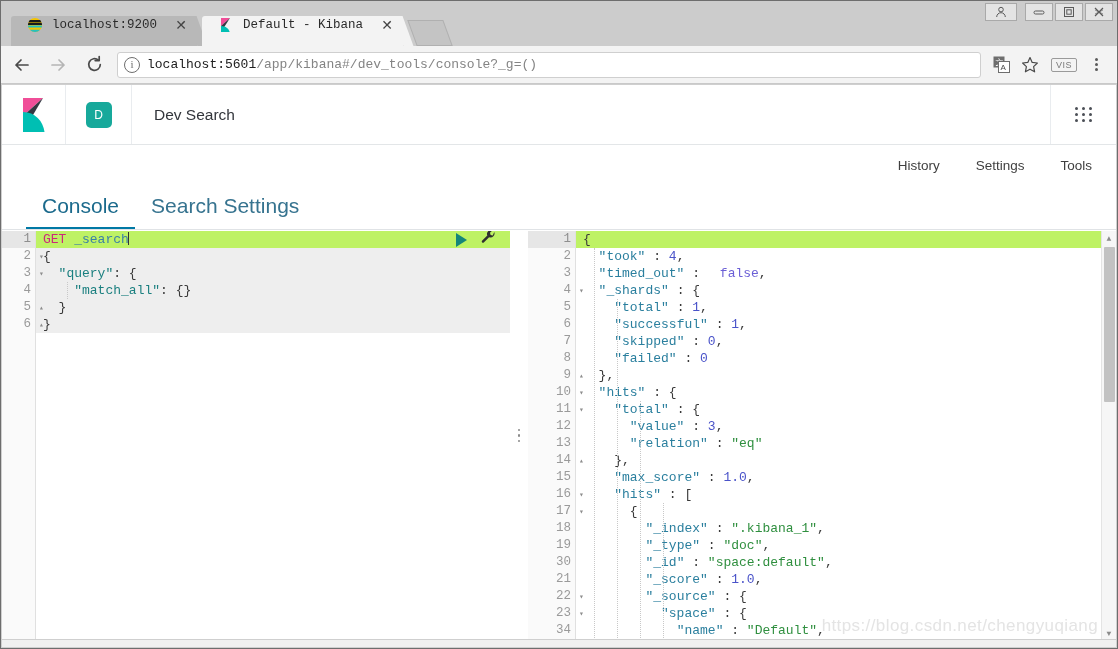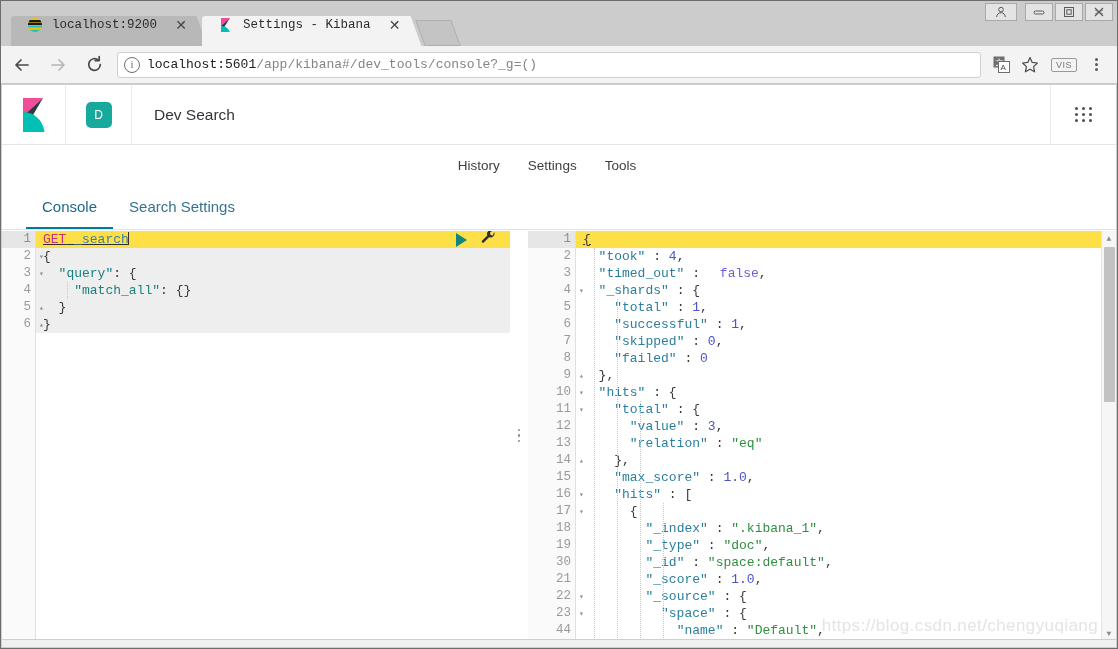--- a/index.html
+++ b/index.html
@@ -148,36 +148,36 @@
     font-size: 15.5px; color: #32353b; flex: 1;
   }
   .kb-gridbtn {
     width: 66px; display: flex; align-items: center; justify-content: center;
     border-left: 1px solid #e9ecef;
   }
   .griddots { display: grid; grid-template-columns: repeat(3, 4px); gap: 3px; }
   .griddots i { width: 3px; height: 3px; border-radius: 50%; background: #4b4f56; display:block; }
 
   .kb-topnav {
-    height: 40px; display: flex; align-items: center; justify-content: center;
-    padding-right: 24px; gap: 28px;
+    height: 40px; display: flex; align-items: center; justify-content: flex-end;
+    padding-right: 24px; gap: 36px;
   }
   .kb-topnav a {
     font-size: 13.5px; color: #3f3f3f; text-decoration: none;
   }
 
   .kb-tabs {
     height: 45px; display: flex; align-items: stretch;
     padding-left: 24px;
     border-bottom: 1px solid #e0e3e6;
   }
   .kb-tab {
     display: flex; align-items: center;
     padding: 0 16px;
-    font-size: 15px; color: #36738f;
+    font-size: 21px; color: #36738f;
     border-bottom: 2px solid transparent;
   }
   .kb-tab.active { color: #1b6a8c; border-bottom-color: #0079a5; font-weight: normal; }
 
   
   .console {
     position: absolute; left: 0; right: 0; top: 146px; bottom: 0;
     display: flex;
     background: #ffffff;
   }
@@ -226,21 +226,21 @@
   }
   .pane-left .codearea  { left: 34px; }
   .pane-right .codearea { left: 48px; }
 
   .cl {
     height: 17px; line-height: 17px;
     white-space: pre;
     padding-left: 7px;
     color: #2e2e2e;
   }
-  .cl.hl { background: #fde047; text-decoration: underline; }
+  .cl.hl { background: #bef264; }
 
   
   .reqshade {
     position: absolute; left: 34px; right: 0; top: 17px; height: 85px;
     background: #eeeeee;
   }
   .reqshade-top {
     position: absolute; left: 34px; right: 0; top: 0; height: 17px;
     background: #e6e6e6;
   }
@@ -321,21 +321,21 @@
       </div>
       <div class="tabskew inactive"></div>
 
       <div class="tab active">
         <svg class="favicon" viewBox="0 0 16 16">
           <path d="M3 1 L12 1 L3 9 Z" fill="#f04e98"></path>
           <path d="M3 9 L12 1 L3 15 Z" fill="#343741"></path>
           <path d="M3 9 L11.5 15 L3 15 Z" fill="#00bfb3"></path>
           <path d="M3 9 C 8 9 11 12 11.6 15 L3 15 Z" fill="#00bfb3"></path>
         </svg>
-        <span class="tablabel">Settings - Kibana</span>
+        <span class="tablabel">Default - Kibana</span>
         <span class="tabclose">✕</span>
       </div>
       <div class="tabskew active"></div>
 
       <div class="newtab"></div>
     </div>
 
     <div class="wincontrols">
       <div class="wcbtn person">
         <svg width="12" height="12" viewBox="0 0 12 12">
@@ -515,21 +515,21 @@
                 <div class="gl">14<span class="fold">▴</span></div>
                 <div class="gl">15</div>
                 <div class="gl">16<span class="fold">▾</span></div>
                 <div class="gl">17<span class="fold">▾</span></div>
                 <div class="gl">18</div>
                 <div class="gl">19</div>
                 <div class="gl">30</div>
                 <div class="gl">21</div>
                 <div class="gl">22<span class="fold">▾</span></div>
                 <div class="gl">23<span class="fold">▾</span></div>
-                <div class="gl">44</div>
+                <div class="gl">34</div>
               </div>
             <div class="codearea" id="right-code">
               <div class="indentguide" style="left:18px; top:17px; bottom:0;"></div>
               <div class="indentguide" style="left:41px; top:68px; bottom:0;"></div>
               <div class="indentguide" style="left:64px; top:170px; bottom:0;"></div>
               <div class="indentguide" style="left:87px; top:272px; bottom:0;"></div>
             <div class="cl hl"><span class="k-punc">{</span></div>
                 <div class="cl"><span class="k-punc">  </span><span class="k-key2">"took"</span><span class="k-punc"> : </span><span class="k-num">4</span><span class="k-punc">,</span></div>
                 <div class="cl"><span class="k-punc">  </span><span class="k-key2">"timed_out"</span><span class="k-punc"> : </span><span class="k-bool">false</span><span class="k-punc">,</span></div>
                 <div class="cl"><span class="k-punc">  </span><span class="k-key2">"_shards"</span><span class="k-punc"> : {</span></div>

